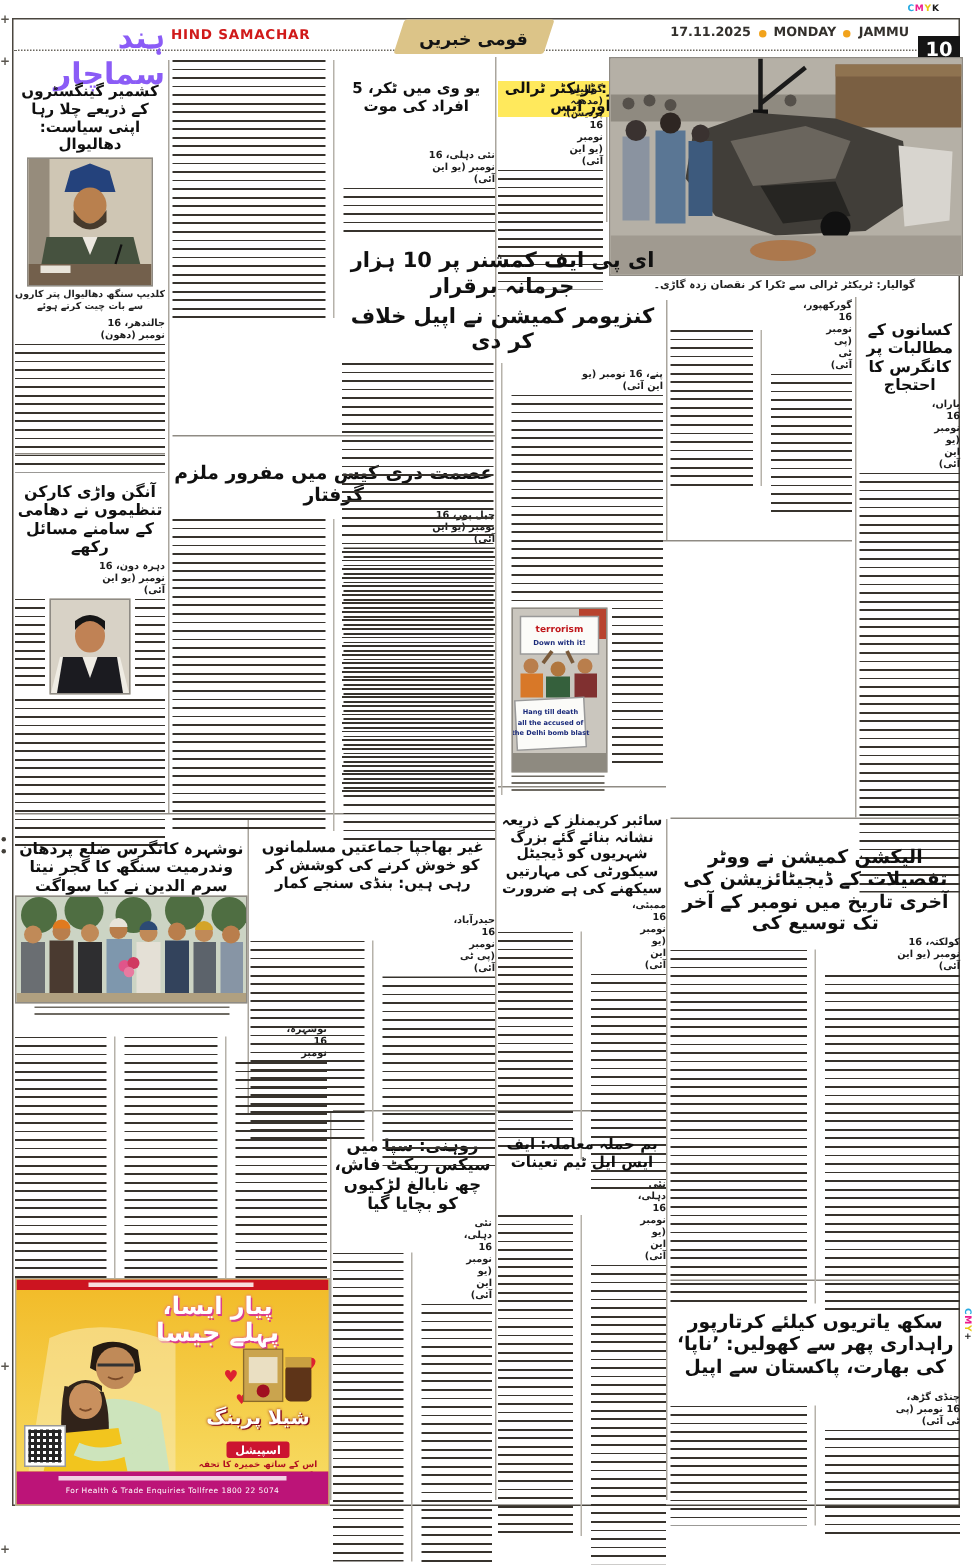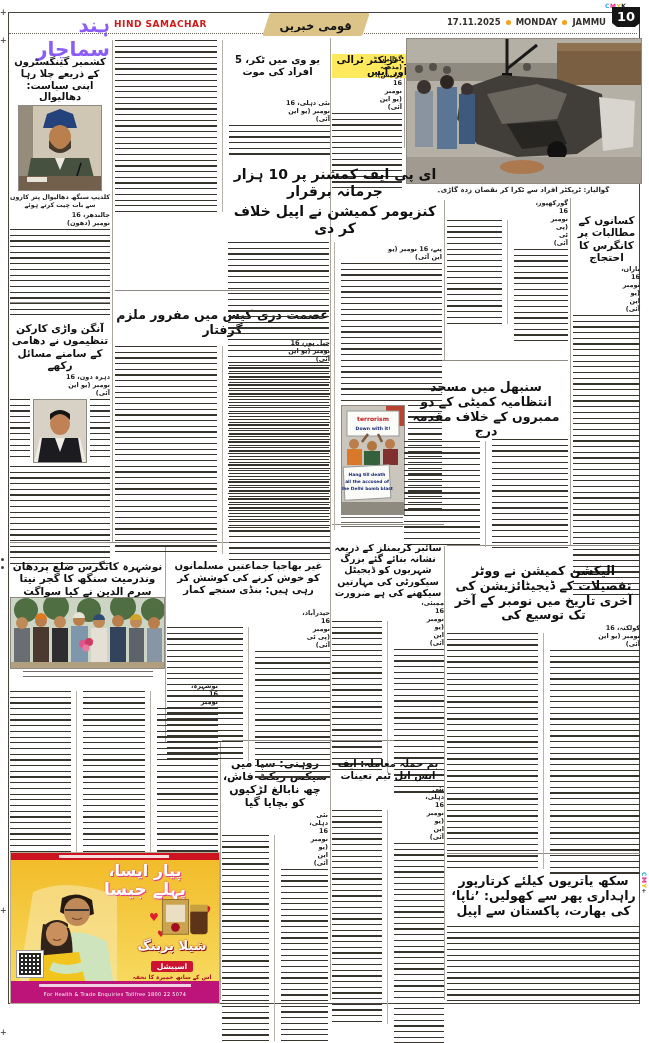--- a/index.html
+++ b/index.html
@@ -69,21 +69,21 @@
   <div class="abs" style="left:266px;top:13px">
     <div class="badge"><span>قومی خبریں</span></div>
   </div>
   <div class="abs daterow" style="left:410px;top:17px;width:196px">
     <span>17.11.2025</span>
     <span class="odot"></span>
     <span>MONDAY</span>
     <span class="odot"></span>
     <span>JAMMU</span>
   </div>
-  <div class="abs pagebox" style="left:612px;top:7px;width:28px;height:20px">10</div>
+  <div class="abs pagebox" style="left:612px;top:24px;width:28px;height:20px">10</div>
 
   <div class="vr" style="left:112px;top:40px;height:502px"></div>
   <div class="vr" style="left:330px;top:38px;height:962px"></div>
   <div class="vr" style="left:404px;top:56px;height:92px"></div>
   <div class="vr" style="left:444px;top:200px;height:160px"></div>
   <div class="vr" style="left:444px;top:546px;height:454px"></div>
   <div class="vr" style="left:570px;top:198px;height:347px"></div>
   <div class="vr" style="left:165px;top:546px;height:196px"></div>
   <div class="vr" style="left:220px;top:742px;height:258px"></div>
   <div class="hr" style="left:10px;top:302px;width:100px"></div>
@@ -193,21 +193,21 @@
         <rect x="8" y="52" width="18" height="56" fill="#8a93a0"></rect>
           <circle cx="17" cy="48" r="7" fill="#3a3230"></circle>
         <rect x="30" y="48" width="20" height="62" fill="#5a7694"></rect>
           <circle cx="40" cy="43" r="7" fill="#2e2622"></circle>
         <rect x="52" y="55" width="16" height="50" fill="#3d5a7d"></rect>
           <circle cx="60" cy="50" r="6" fill="#3a3230"></circle>
       </g>
       <rect y="118" width="234" height="26" fill="#a09a90"></rect>
       <ellipse cx="115" cy="128" rx="22" ry="7" fill="#b06a30" opacity="0.7"></ellipse>
     </svg>
-    <div class="cap" style="margin-top:2px;font-size:7px">گوالیار: ٹریکٹر افراد سے ٹکرا کر نقصان زدہ گاڑی۔</div>
+    <div class="cap" style="margin-top:2px;font-size:7px">گوالیار: ٹریکٹر ٹرالی سے ٹکرا کر نقصان زدہ گاڑی۔</div>
   </div>
 
   <div class="abs" style="left:228px;top:150px;width:214px">
     <div class="hl" style="font-size:14px">ای پی ایف کمشنر پر 10 ہزار جرمانہ برقرار</div>
     <div class="hl" style="font-size:14px;margin:4px 0 6px">کنزیومر کمیشن نے اپیل خلاف کر دی</div>
     <div class="cols">
       <div class="sub">
         <div class="dl">پنے، 16 نومبر (یو این آئی)</div>
         <div class="fl" style="height:138px"></div>
         <div style="display:flex;gap:3px;margin-top:4px">
@@ -254,31 +254,20 @@
       </div>
     </div>
   </div>
 
   <div class="abs" style="left:573px;top:198px;width:67px">
     <div class="hl" style="font-size:10.5px;min-height:46px">کسانوں کے مطالبات پر کانگرس کا احتجاج</div>
     <div class="dl">باراں، 16 نومبر (یو این آئی)</div>
     <div class="fl" style="height:280px"></div>
   </div>
 
-  <div class="abs" style="left:404px;top:362px;width:164px">
-    <div class="hl" style="font-size:12.5px;min-height:54px;padding-top:2px">سنبھل میں مسجد انتظامیہ کمیٹی کے دو ممبروں کے خلاف مقدمہ درج</div>
-    <div class="cols">
-      <div class="sub">
-        <div class="fl" style="height:110px"></div>
-      </div>
-      <div class="sub">
-        <div class="fl" style="height:106px"></div>
-      </div>
-    </div>
-  </div>
 
   <div class="abs" style="left:332px;top:526px;width:112px">
     <div class="hl" style="font-size:9.5px;min-height:44px">سائبر کریمنلز کے ذریعہ نشانہ بنائے گئے بزرگ شہریوں کو ڈیجیٹل سیکورٹی کی مہارتیں سیکھنے کی ہے ضرورت</div>
     <div class="cols">
       <div class="sub">
         <div class="dl">ممبئی، 16 نومبر (یو این آئی)</div>
         <div class="fl" style="height:146px"></div>
       </div>
       <div class="sub">
         <div class="fl" style="height:152px"></div>
@@ -321,20 +310,24 @@
       </div>
       <div class="sub">
         <div class="fl" style="height:206px"></div>
       </div>
     </div>
   </div>
 
   <div class="abs" style="left:447px;top:856px;width:193px">
     <div class="hl" style="font-size:12.5px;min-height:52px;padding-top:2px">سکھ یاتریوں کیلئے کرتارپور راہداری پھر سے کھولیں: ’ناپا‘ کی بھارت، پاکستان سے اپیل</div>
     <div class="cols">
+      <div class="sub">
+        <div class="dl">چنڈی گڑھ، 16 نومبر (پی ٹی آئی)</div>
+        <div class="fl" style="height:74px"></div>
+      </div>
       <div class="sub">
         <div class="fl" style="height:80px"></div>
       </div>
     </div>
   </div>
 
   <div class="abs" style="left:10px;top:544px;width:208px">
     <div style="width:155px">
       <div class="hl" style="font-size:10.5px;min-height:30px">نوشہرہ کانگرس ضلع پردھان وندرمیت سنگھ کا گجر نیتا سرم الدین نے کیا سواگت</div>
       <svg class="ph" width="153" height="70" viewBox="0 0 153 70">

